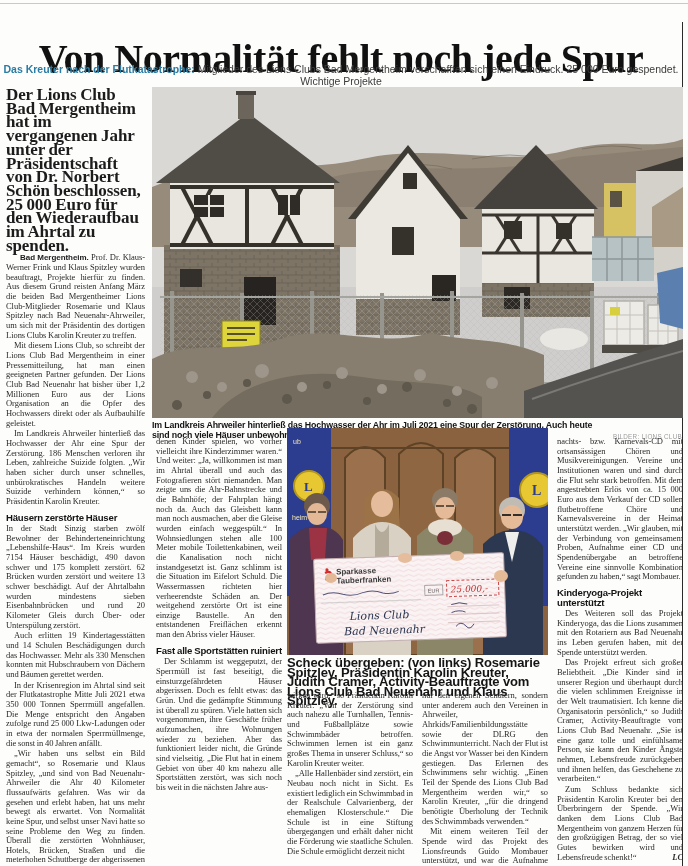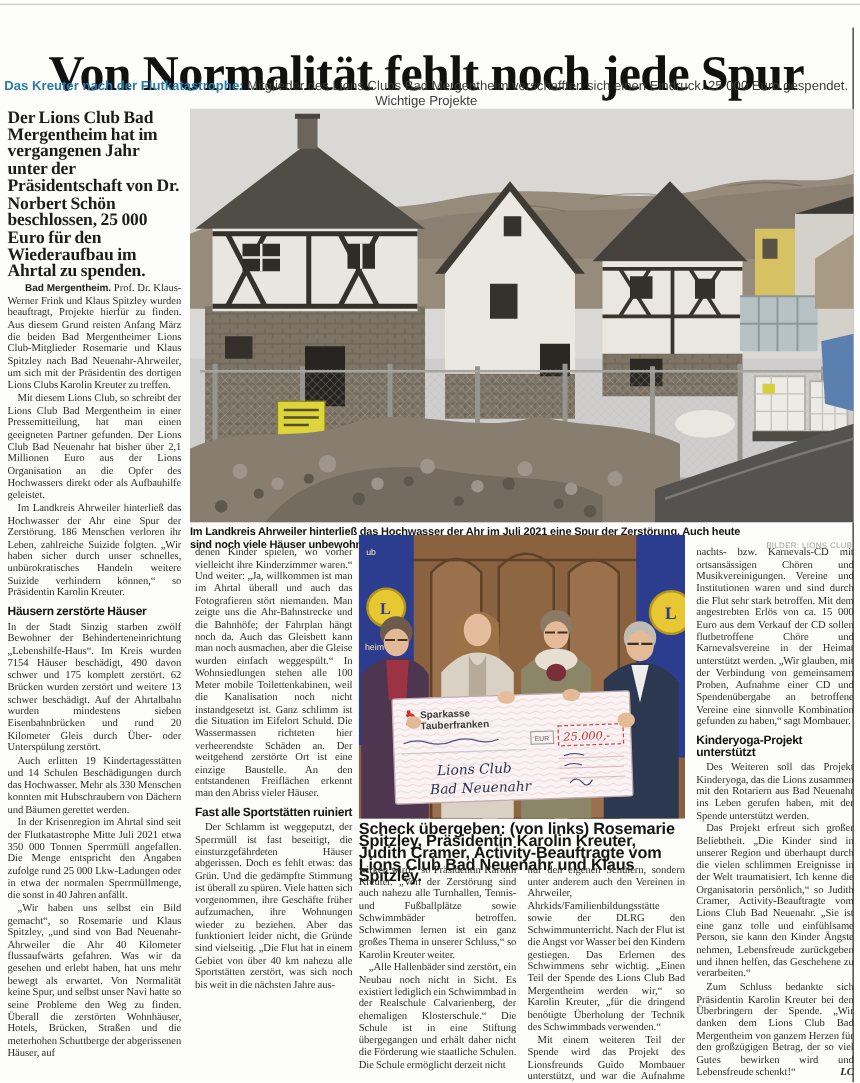--- a/index.html
+++ b/index.html
@@ -12,21 +12,21 @@
             font-size:40px;font-weight:bold;letter-spacing:-0.5px;color:#111;
             font-family:"Liberation Serif",serif;}
   .kicker{position:absolute;left:0;top:63px;width:682px;text-align:center;
           font-family:"Liberation Sans",sans-serif;font-size:10.5px;color:#3c3c3c;}
   .kicker .label{color:#2a7ca4;font-weight:bold;}
 
   .col{position:absolute;text-align:justify;font-size:8.5px;line-height:9.65px;
        letter-spacing:-0.05px;word-spacing:-0.4px;overflow:hidden;}
   .col p{margin:0 0 1px 0;}
   .col p.ind{text-indent:8px;}
-  .lead{font-size:14px;line-height:13.7px;font-weight:bold;color:#1c1c1c;
+  .lead{font-size:17px;line-height:13.7px;font-weight:bold;color:#1c1c1c;
         text-align:left;letter-spacing:-0.1px;word-spacing:-0.5px;margin:0 0 7px 0;}
   .dateline{font-family:"Liberation Sans",sans-serif;font-weight:bold;font-size:8px;color:#1a1a1a;padding-left:14px;}
   .subhead{font-family:"Liberation Sans",sans-serif;font-weight:bold;font-size:9.6px;
            color:#141414;margin:6px 0 2px 0;text-align:left;letter-spacing:-0.2px;}
 
   .photo{position:absolute;overflow:hidden;background:#cfcecc;}
   .photo svg{display:block;}
 
   .caption-row{position:absolute;display:flex;justify-content:space-between;align-items:flex-end;
                font-family:"Liberation Sans",sans-serif;}
@@ -44,21 +44,21 @@
   <div class="right-rule"></div>
 
   <h1 class="headline">Von Normalität fehlt noch jede Spur</h1>
   <div class="kicker">
     <span class="label">Das Kreuter nach der Flutkatastrophe:</span><span> Mitglieder des Lions Clubs Bad Mergentheim verschafften sich einen Eindruck. 25 000 Euro gespendet. Wichtige Projekte</span>
   </div>
 
   <div class="col" style="left:6px;top:88px;width:139px;height:778px;">
     <p class="lead">Der Lions Club Bad Mergentheim hat im vergangenen Jahr unter der Präsidentschaft von Dr. Norbert Schön beschlossen, 25 000 Euro für den Wiederaufbau im Ahrtal zu spenden.</p>
     <p><span class="dateline">Bad Mergentheim.</span> <span>Prof. Dr. Klaus-Werner Frink und Klaus Spitzley wurden beauftragt, Projekte hierfür zu finden. Aus diesem Grund reisten Anfang März die beiden Bad Mergentheimer Lions Club-Mitglieder Rosemarie und Klaus Spitzley nach Bad Neuenahr-Ahrweiler, um sich mit der Präsidentin des dortigen Lions Clubs Karolin Kreuter zu treffen.</span></p>
-    <p class="ind">Mit diesem Lions Club, so schreibt der Lions Club Bad Mergentheim in einer Pressemitteilung, hat man einen geeigneten Partner gefunden. Der Lions Club Bad Neuenahr hat bisher über 2,1 Millionen Euro aus der Lions Organisation an die Opfer des Hochwassers direkt oder als Aufbauhilfe geleistet.</p>
+    <p class="ind">Mit diesem Lions Club, so schreibt der Lions Club Bad Mergentheim in einer Pressemitteilung, hat man einen geeigneten Partner gefunden. Der Lions Club Bad Neuenahr hat bisher über 1,2 Millionen Euro aus der Lions Organisation an die Opfer des Hochwassers direkt oder als Aufbauhilfe geleistet.</p>
     <p class="ind">Im Landkreis Ahrweiler hinterließ das Hochwasser der Ahr eine Spur der Zerstörung. 186 Menschen verloren ihr Leben, zahlreiche Suizide folgten. „Wir haben sicher durch unser schnelles, unbürokratisches Handeln weitere Suizide verhindern können,“ so Präsidentin Karolin Kreuter.</p>
     <h3 class="subhead">Häusern zerstörte Häuser</h3>
     <p>In der Stadt Sinzig starben zwölf Bewohner der Behinderteneinrichtung „Lebenshilfe-Haus“. Im Kreis wurden 7154 Häuser beschädigt, 490 davon schwer und 175 komplett zerstört. 62 Brücken wurden zerstört und weitere 13 schwer beschädigt. Auf der Ahrtalbahn wurden mindestens sieben Eisenbahnbrücken und rund 20 Kilometer Gleis durch Über- oder Unterspülung zerstört.</p>
     <p class="ind">Auch erlitten 19 Kindertagesstätten und 14 Schulen Beschädigungen durch das Hochwasser. Mehr als 330 Menschen konnten mit Hubschraubern von Dächern und Bäumen gerettet werden.</p>
     <p class="ind">In der Krisenregion im Ahrtal sind seit der Flutkatastrophe Mitte Juli 2021 etwa 350 000 Tonnen Sperrmüll angefallen. Die Menge entspricht den Angaben zufolge rund 25 000 Lkw-Ladungen oder in etwa der normalen Sperrmüllmenge, die sonst in 40 Jahren anfällt.</p>
     <p class="ind">„Wir haben uns selbst ein Bild gemacht“, so Rosemarie und Klaus Spitzley, „und sind von Bad Neuenahr-Ahrweiler die Ahr 40 Kilometer flussaufwärts gefahren. Was wir da gesehen und erlebt haben, hat uns mehr bewegt als erwartet. Von Normalität keine Spur, und selbst unser Navi hatte so seine Probleme den Weg zu finden. Überall die zerstörten Wohnhäuser, Hotels, Brücken, Straßen und die meterhohen Schuttberge der abgerissenen Häuser, auf</p>
   </div>
 
   <div class="photo" style="left:152px;top:87px;width:531px;height:331px;">
     <svg width="531" height="331" viewBox="0 0 531 331">

